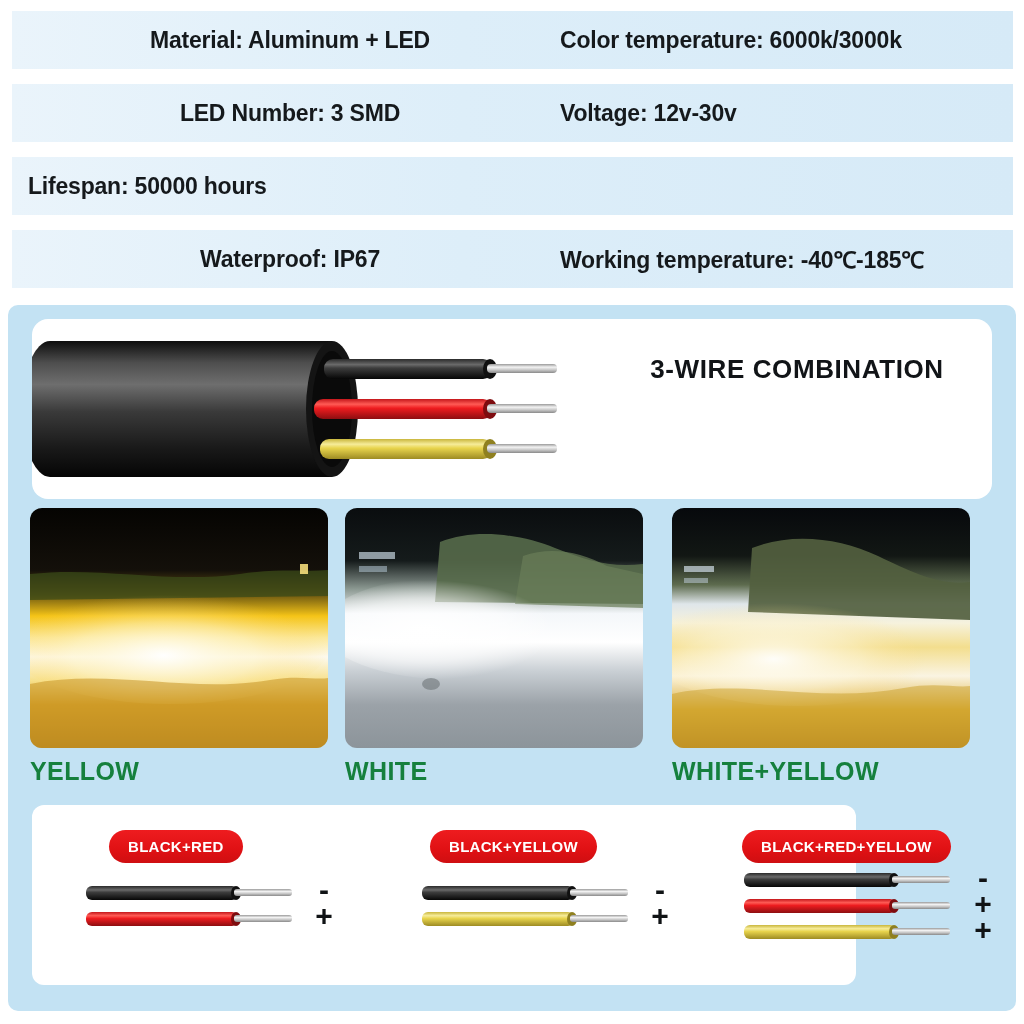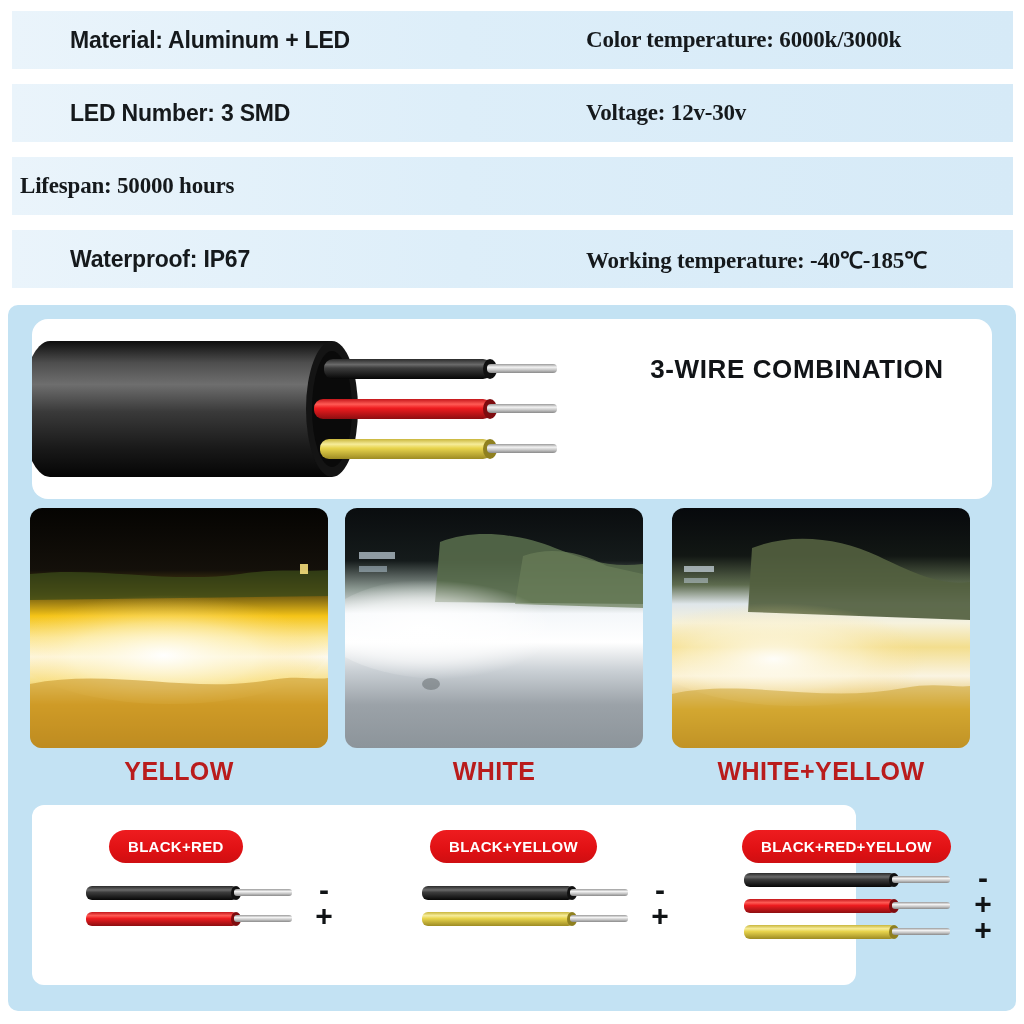--- a/index.html
+++ b/index.html
@@ -28,22 +28,22 @@
   .spec-row.r1{top:84px;}
   .spec-row.r2{top:157px;}
   .spec-row.r3{top:230px;}
   .spec-cell{
     font-size:23px;
     font-weight:bold;
     color:#15191c;
     letter-spacing:-0.2px;
     white-space:nowrap;
   }
-  .spec-cell.left{ margin-left:58px; width:508px; }
-  .spec-cell.right{ margin-left:8px;font-family:Liberation Serif, serif; }
+  .spec-cell.left{ margin-left:24px; width:508px;text-align:center; }
+  .spec-cell.right{ margin-left:16px; }
 
   
   #blue-panel{
     position:absolute;
     left:8px;top:305px;
     width:1008px;height:706px;
     background:#c3e2f3;
     border-radius:10px;
   }
 
@@ -83,24 +83,24 @@
   }
   .photo-wrap.p0{left:22px;}
   .photo-wrap.p1{left:337px;}
   .photo-wrap.p2{left:664px;}
   .photo{width:100%;height:100%;display:block;}
 
   .photo-caption{
     position:absolute;
     top:452px;
     width:298px;
-    text-align:center;
+    text-align:left;
     font-size:25px;
     font-weight:bold;
-    color:#b91c1c;
+    color:#15803d;
     letter-spacing:0.4px;
     white-space:nowrap;
   }
   .photo-caption.c0{left:22px;}
   .photo-caption.c1{left:337px;}
   .photo-caption.c2{left:664px;}
 
   
   #combo-card{
     position:absolute;

